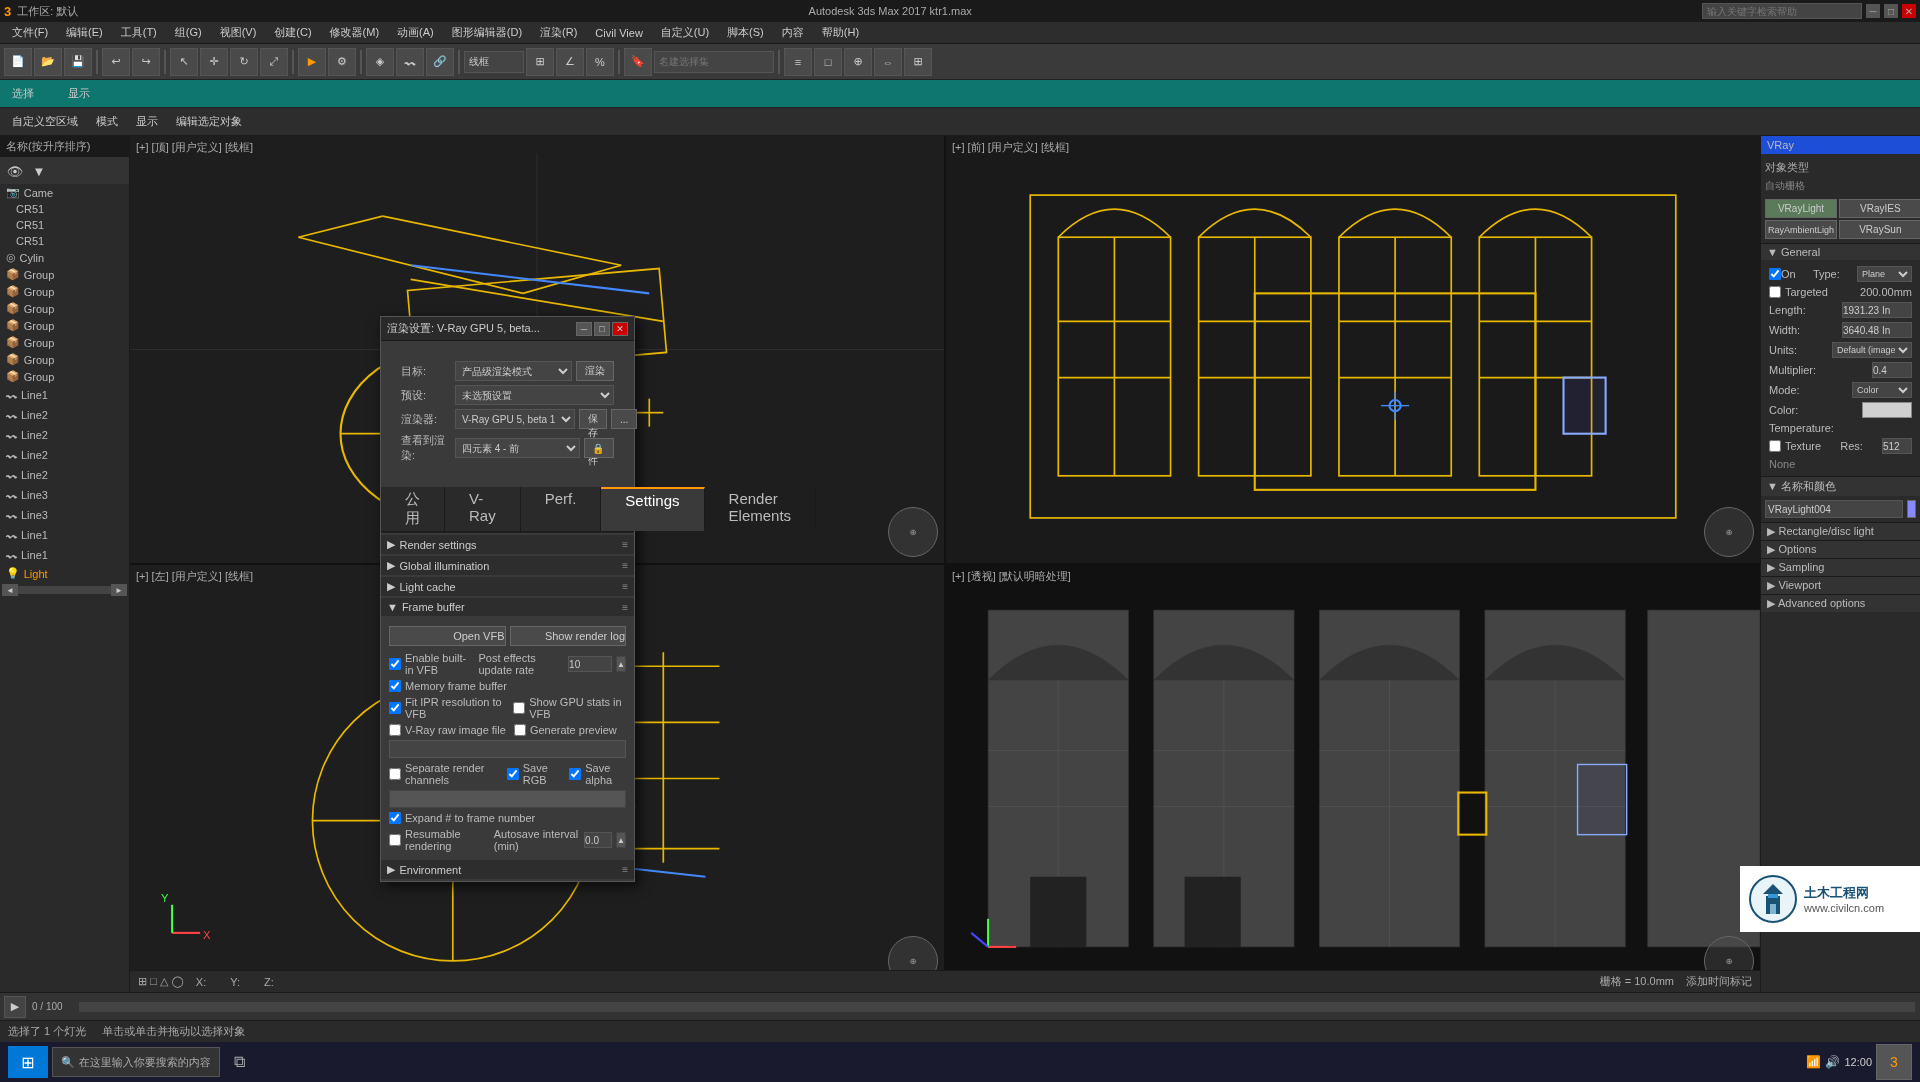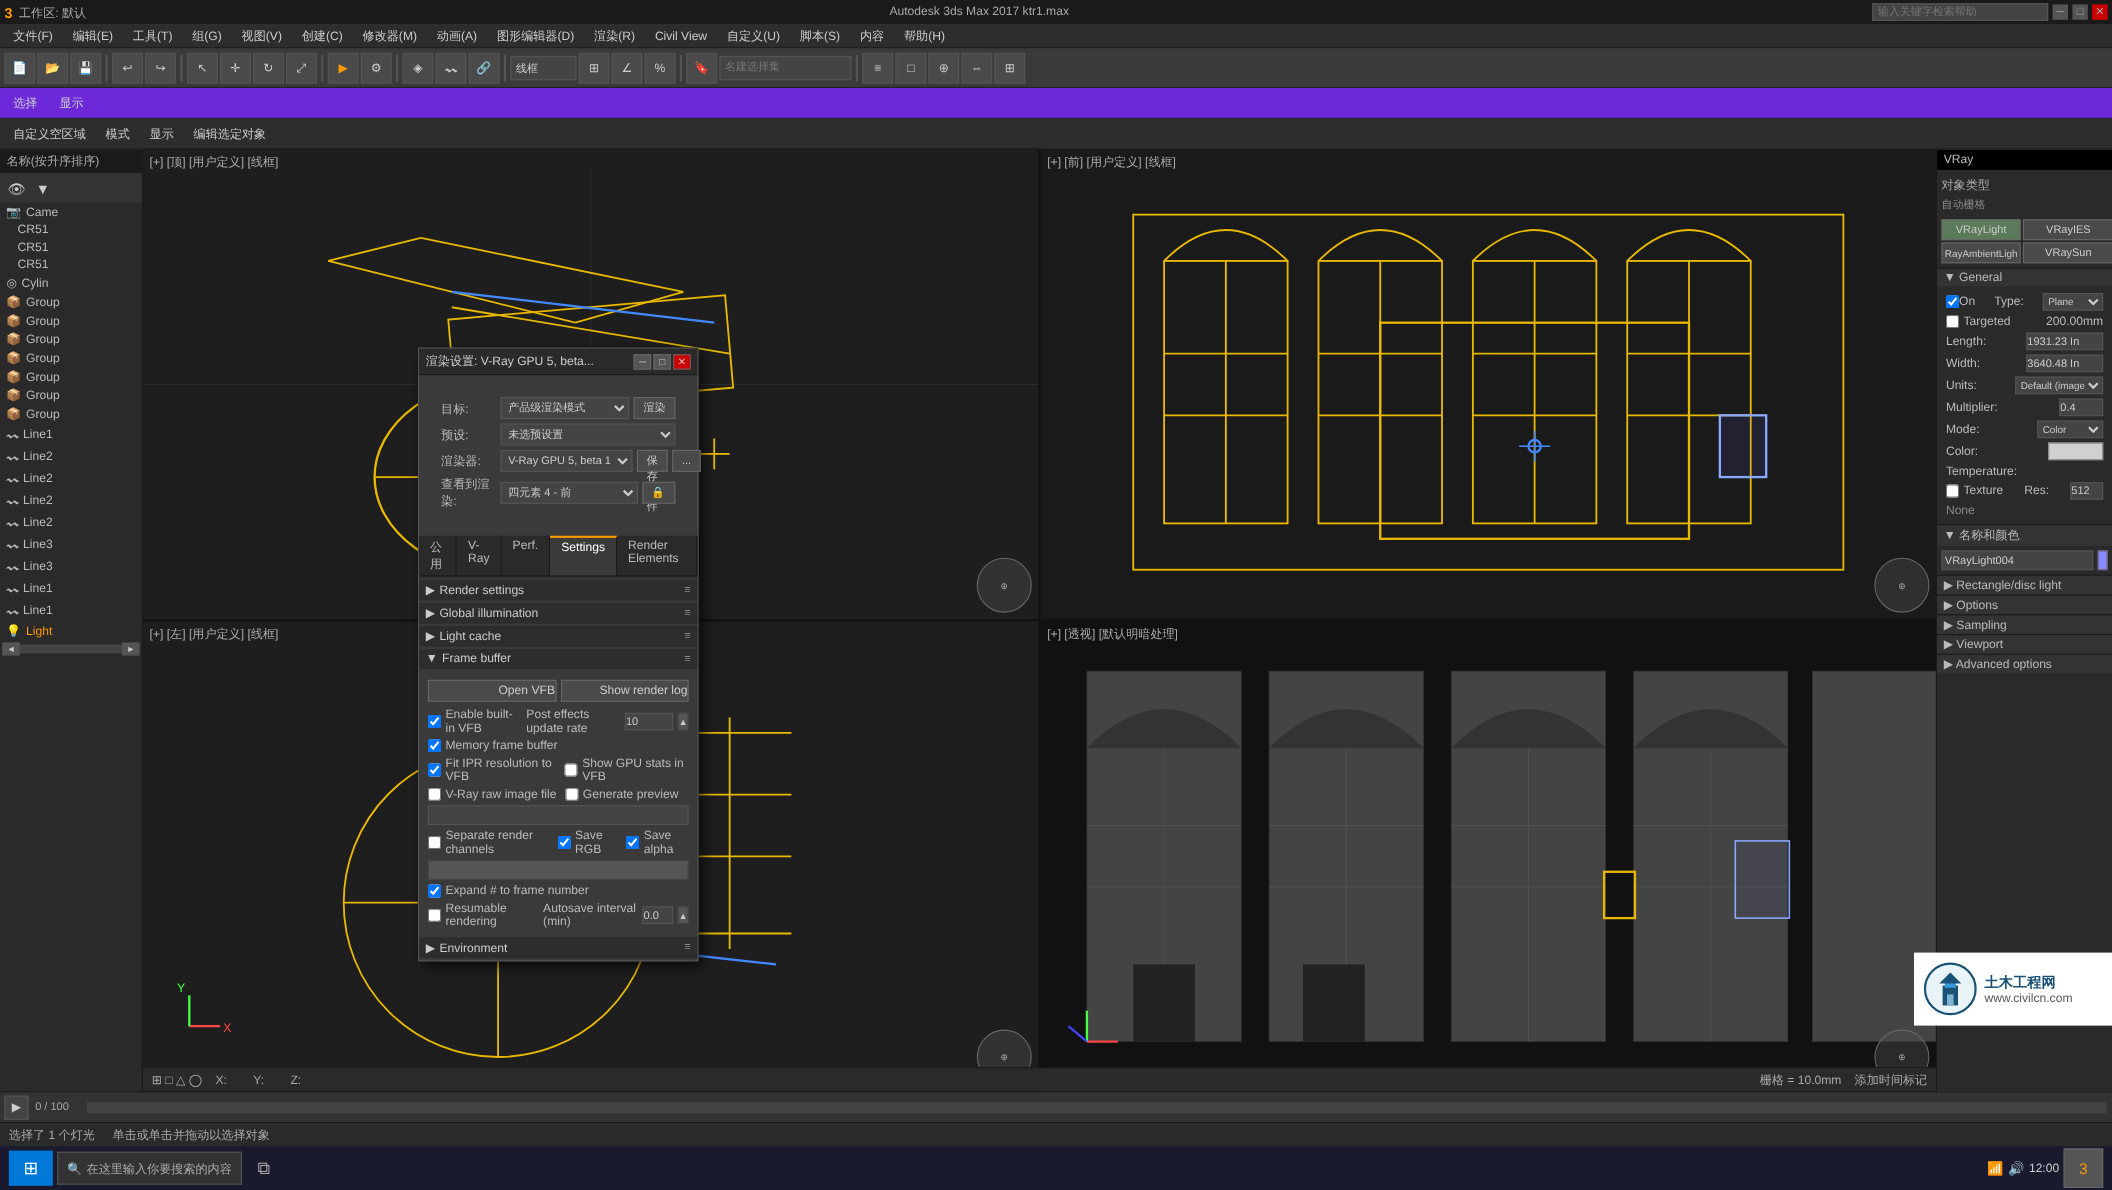--- a/index.html
+++ b/index.html
@@ -67,25 +67,25 @@
       cursor: pointer;
       display: flex;
       align-items: center;
       justify-content: center;
     }
     .toolbar-separator { width: 2px; height: 24px; background: #555; margin: 0 2px; }
 
     
     .toolbar2 {
       height: 28px;
-      background: #6d28d9;
+      background: #0f766e;
       display: flex;
       align-items: center;
       padding: 0 4px;
-      gap: 4px;
+      gap: 18px;
       border-bottom: 1px solid #222;
     }
     .toolbar2-btn {
       padding: 2px 8px;
       font-size: 11px;
       color: #ccc;
       cursor: pointer;
       background: transparent;
       border: none;
     }
@@ -135,21 +135,21 @@
 
     
     .right-panel {
       width: 160px;
       background: #2a2a2a;
       border-left: 1px solid #1a1a1a;
       overflow-y: auto;
       font-size: 11px;
     }
     .rp-header {
-      background: #000000;
+      background: #1d4ed8;
       padding: 3px 6px;
       font-size: 11px;
       color: #bbb;
       display: flex;
       align-items: center;
       gap: 4px;
     }
     .rp-row {
       display: flex;
       align-items: center;
@@ -258,22 +258,22 @@
       height: 20px;
     }
 
     
     .tabs {
       display: flex;
       background: #2a2a2a;
       border-bottom: 1px solid #1a1a1a;
     }
     .tab {
-      padding: 3px 10px;
-      font-size: 11px;
+      padding: 3px 24px;
+      font-size: 15px;
       color: #bbb;
       cursor: pointer;
       border-right: 1px solid #1a1a1a;
     }
     .tab.active {
       background: #3a3a3a;
       color: #fff;
       border-top: 2px solid #f90;
     }
 

